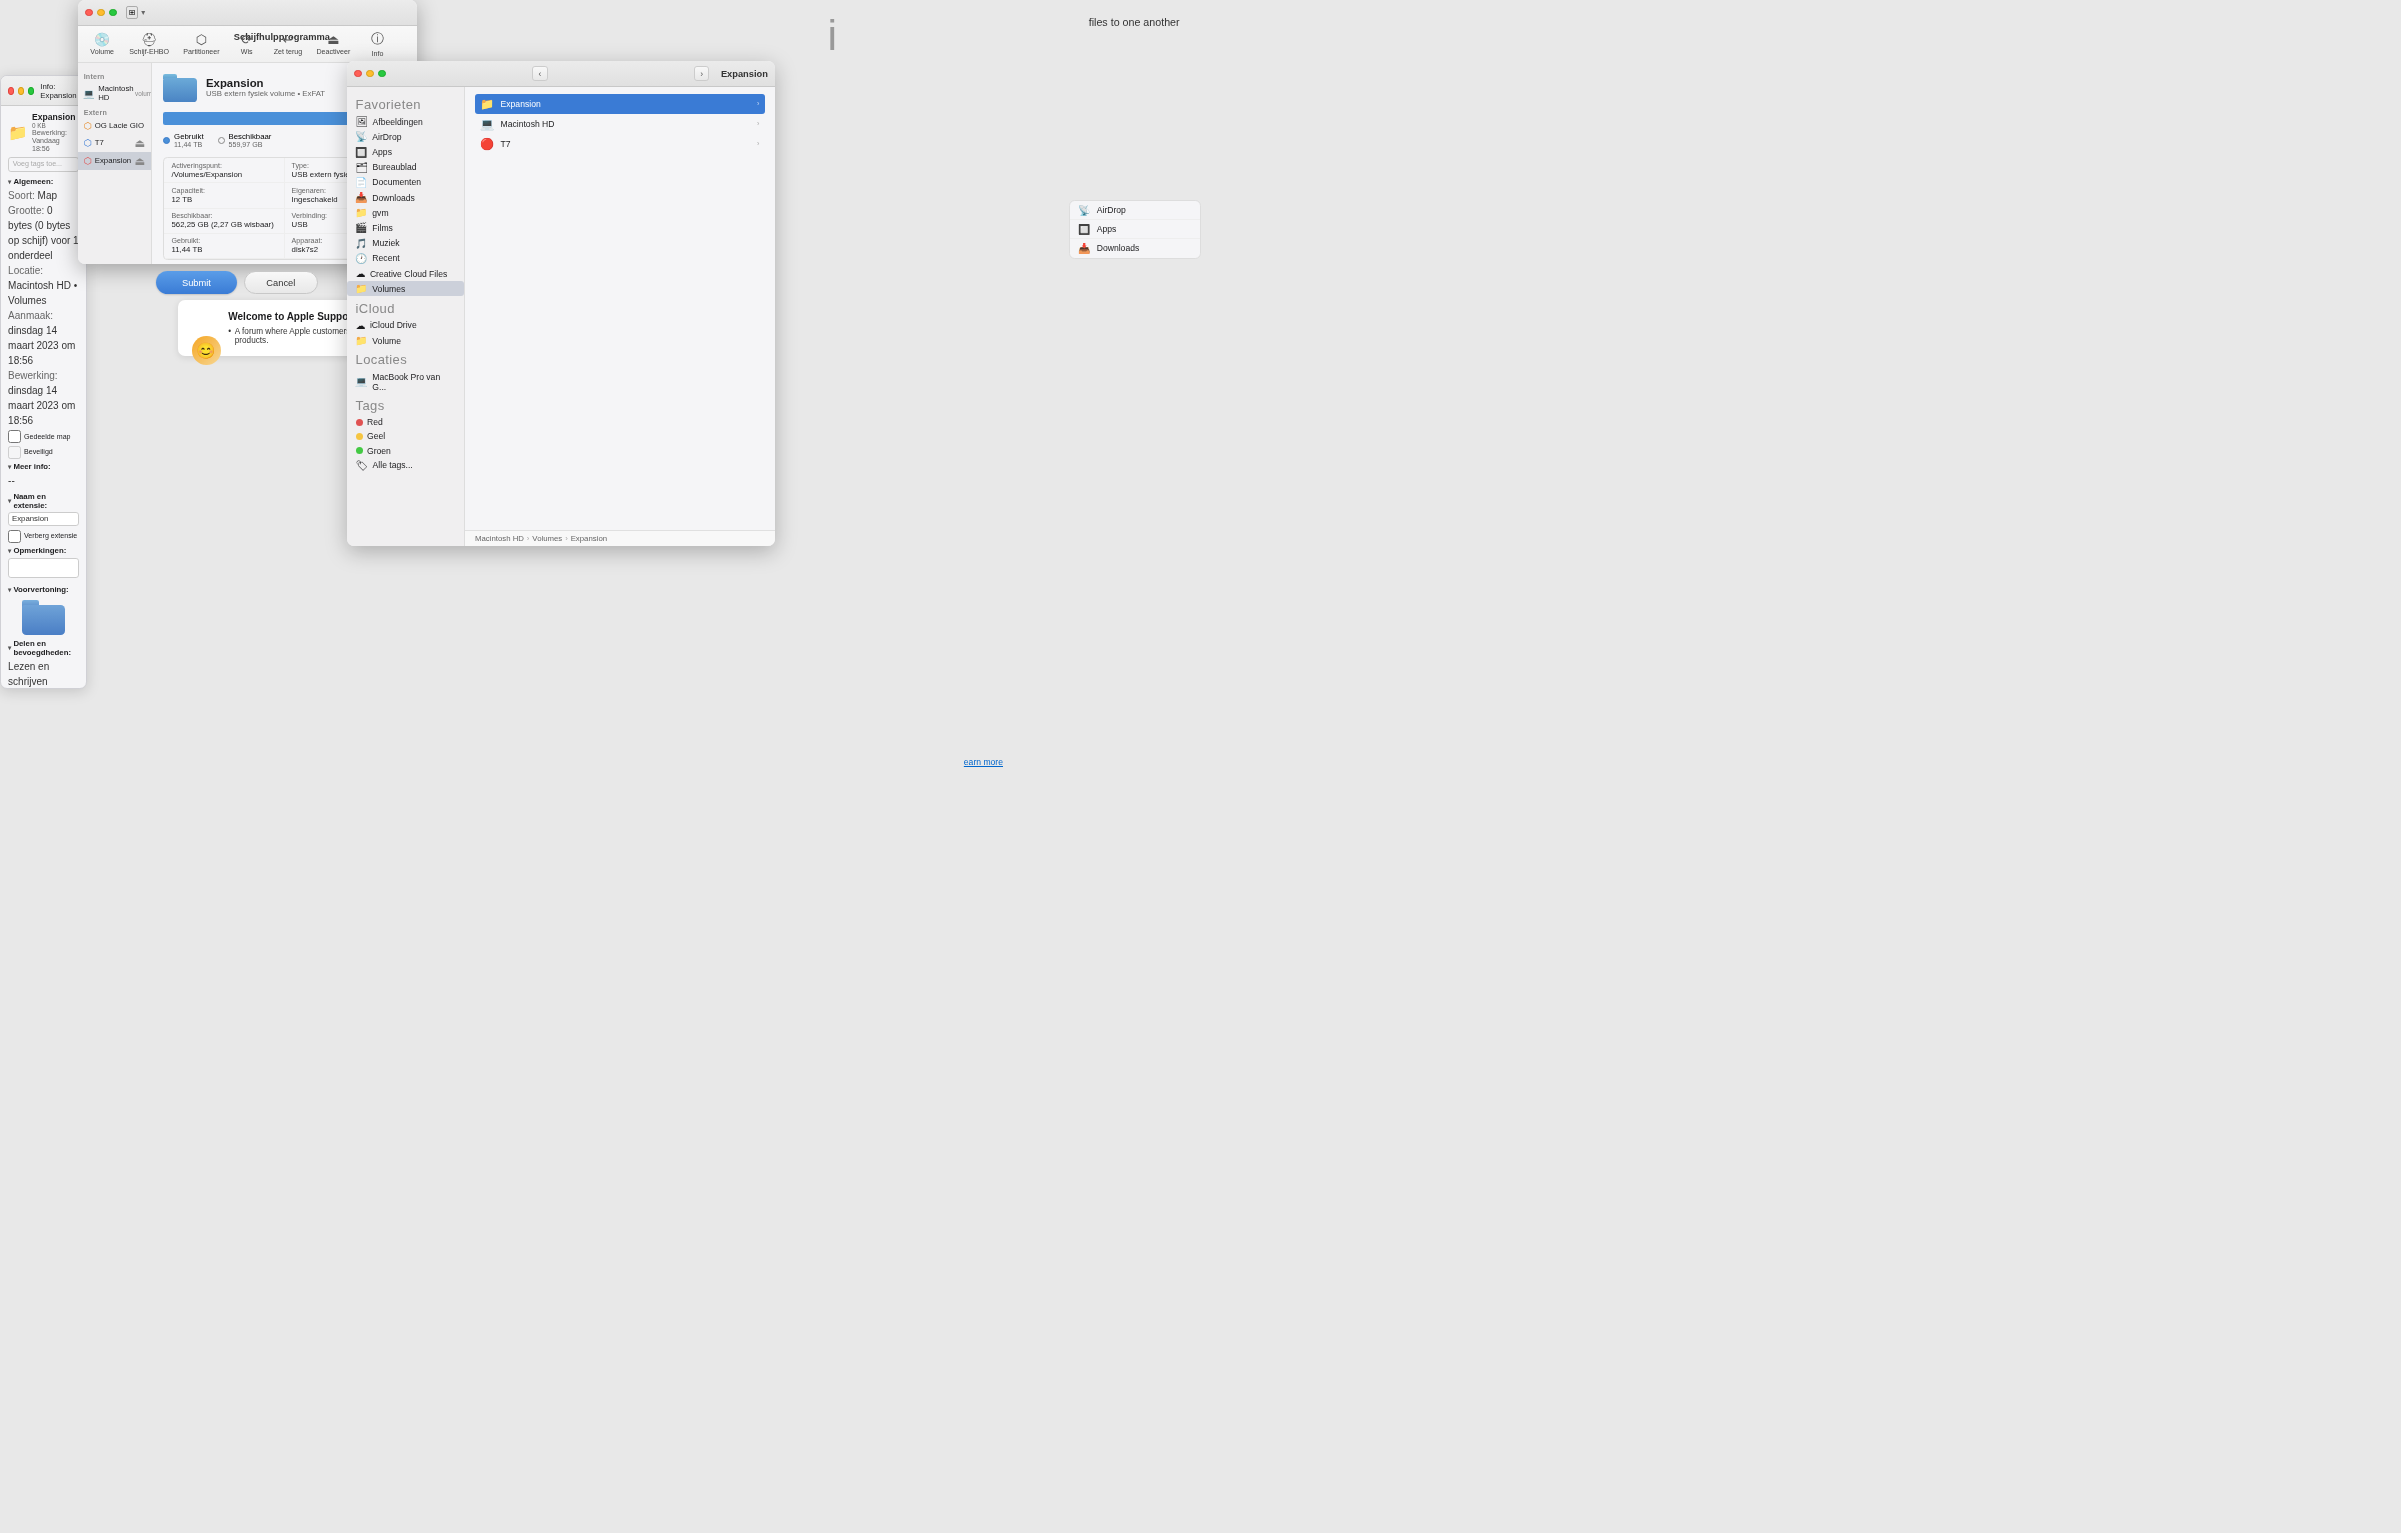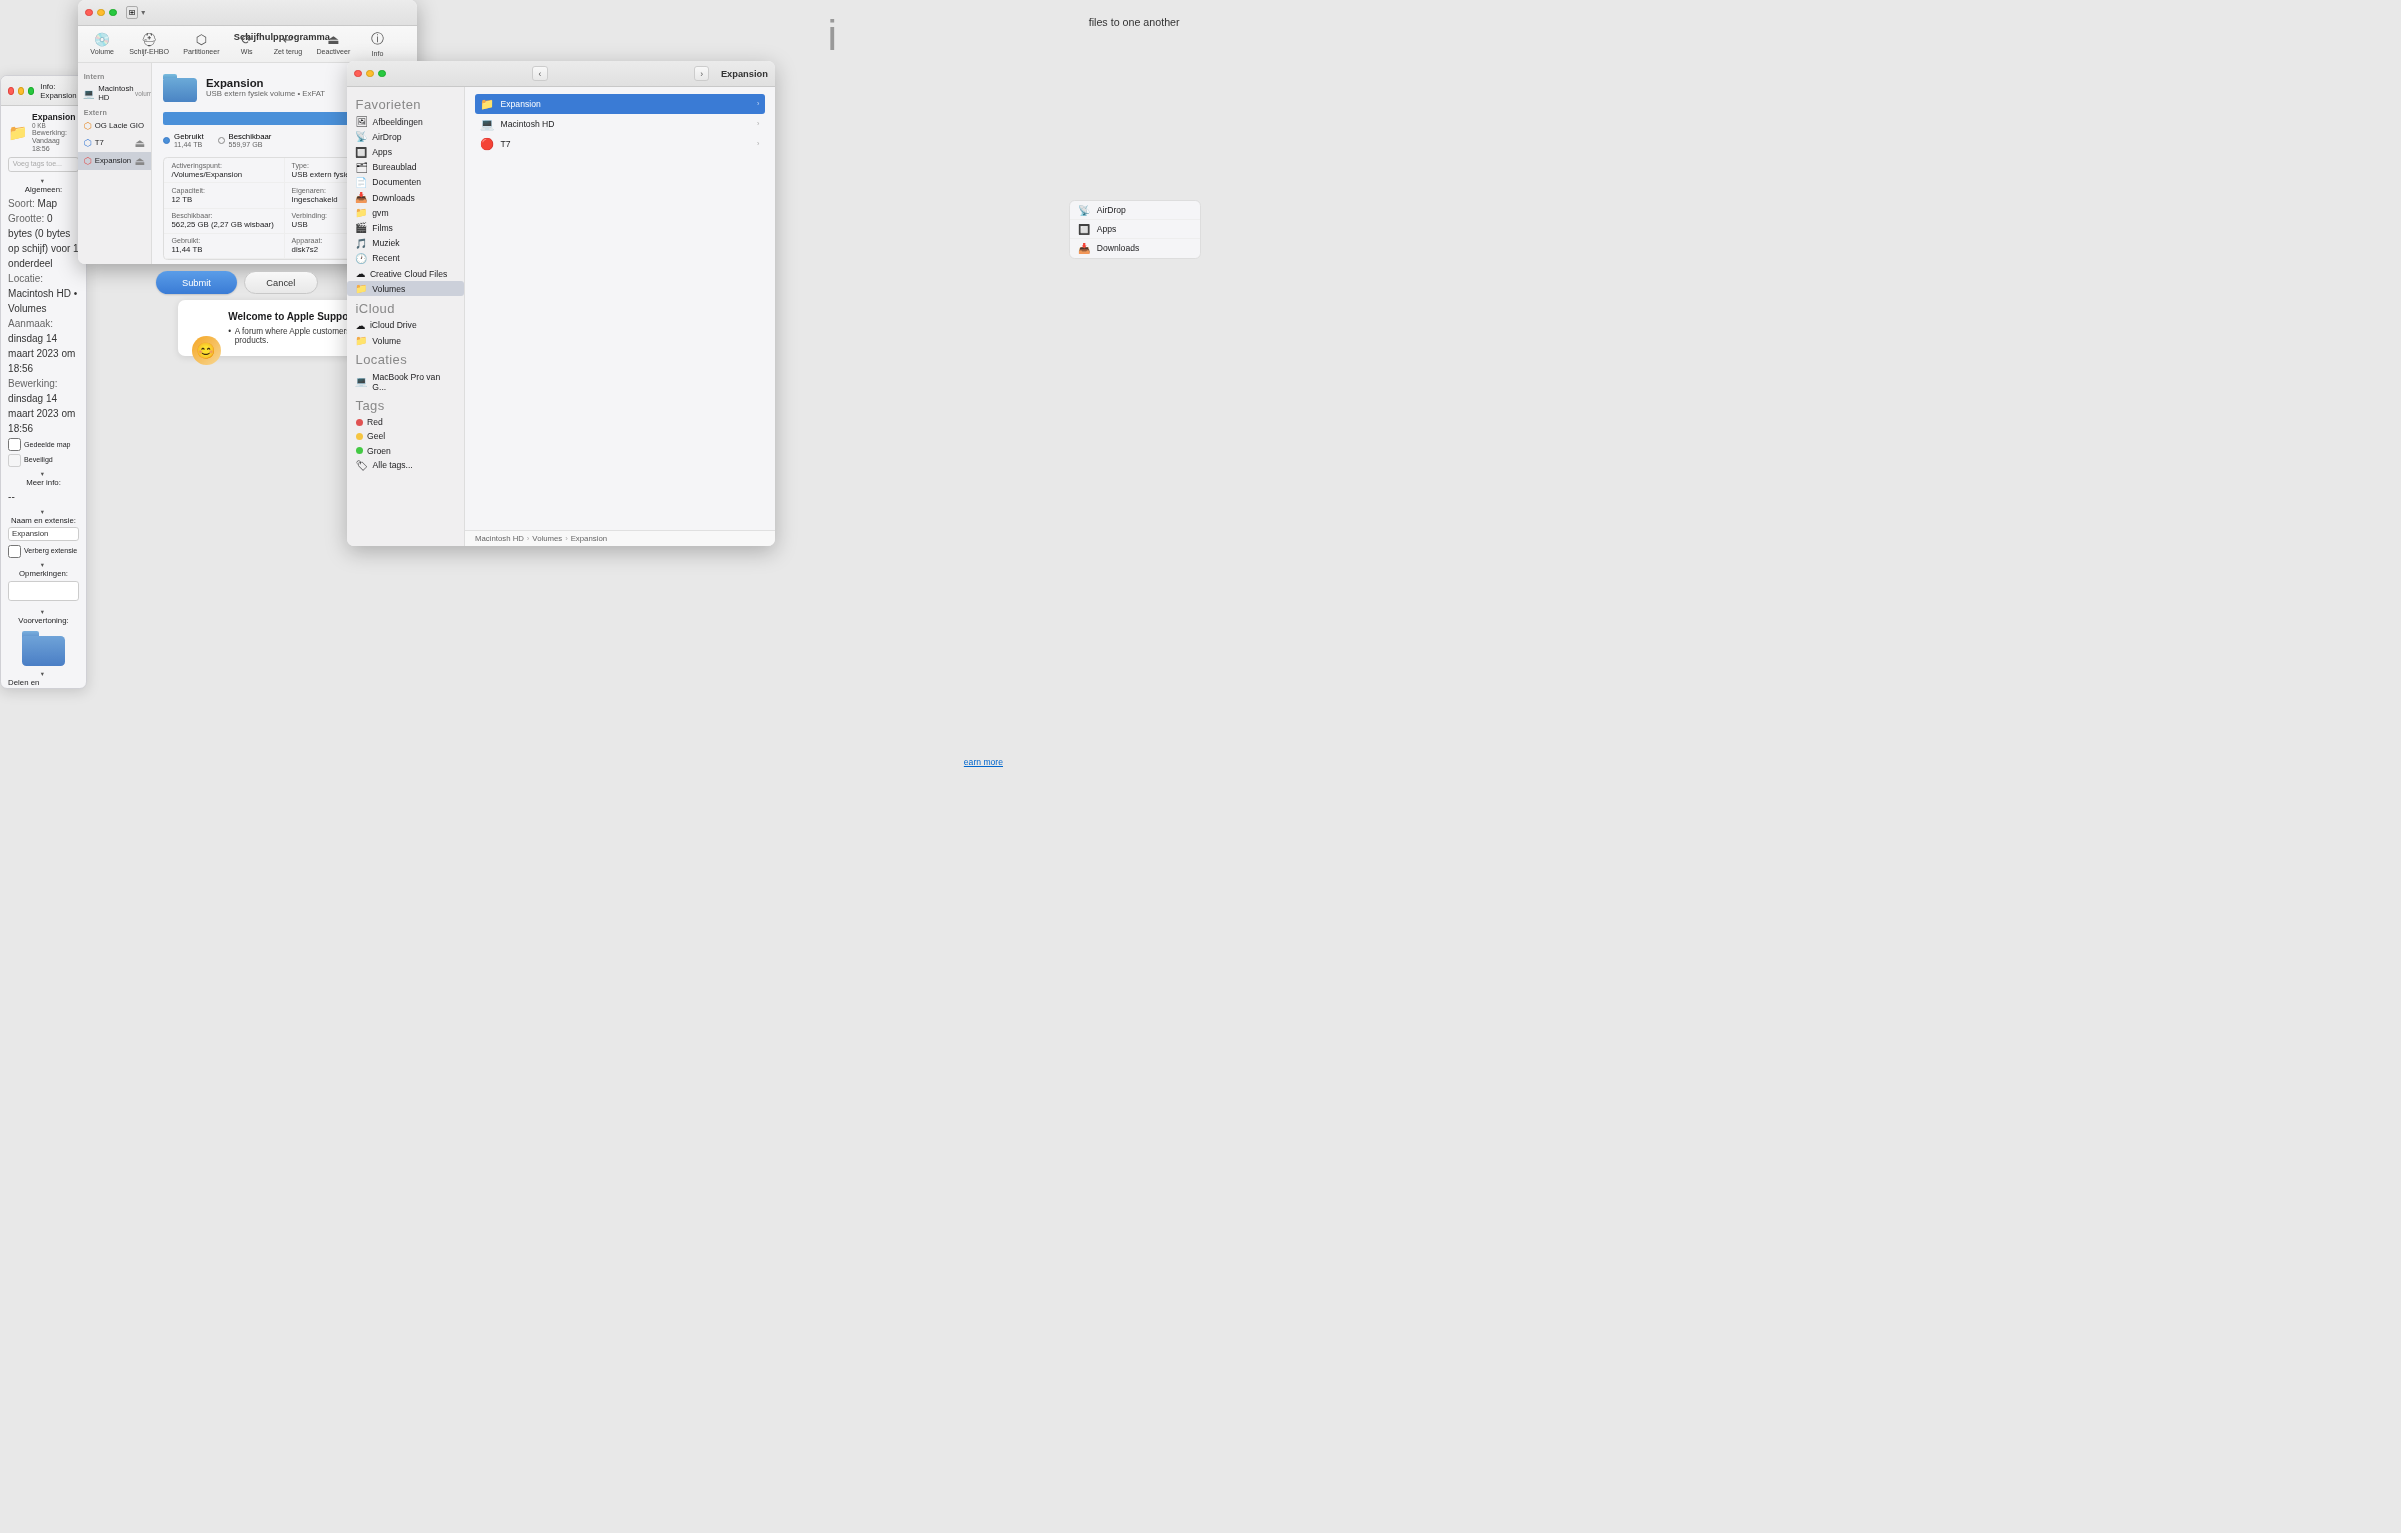--- a/index.html
+++ b/index.html
@@ -69,24 +69,23 @@
     .info-tags-placeholder {
       border: 0.7px solid #ccc;
       border-radius: 2.9px;
       padding: 2.1px 3.6px;
       font-size: 7.1px;
       color: #aaa;
       margin-bottom: 5.7px;
     }
     .info-section-header {
       display: flex; align-items: center;
-      font-size: 7.8px; font-weight: 400;
+      font-size: 7.8px; font-weight: 700;
       margin: 3.6px 0 2.1px;
       cursor: pointer;
-      flex-direction: column;
     }
     .info-section-header .chevron {
       font-size: 6.4px; margin-right: 2.1px; color: #555;
     }
     .info-row {
       font-size: 10px; line-height: 1.5;
       color: #333;
     }
     .info-row-label { color: #666; }
     .info-checkbox-row {

